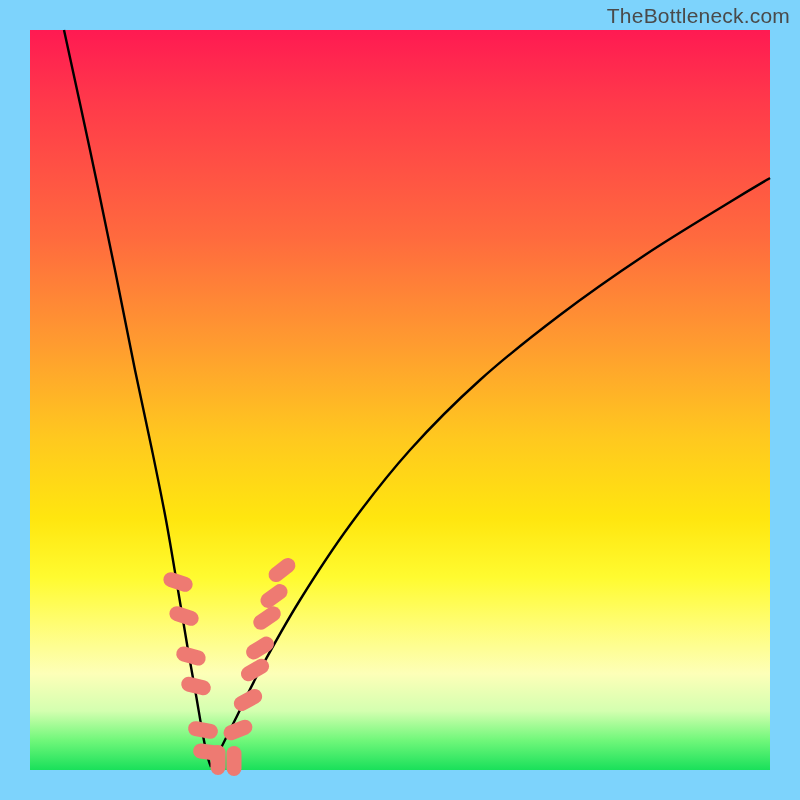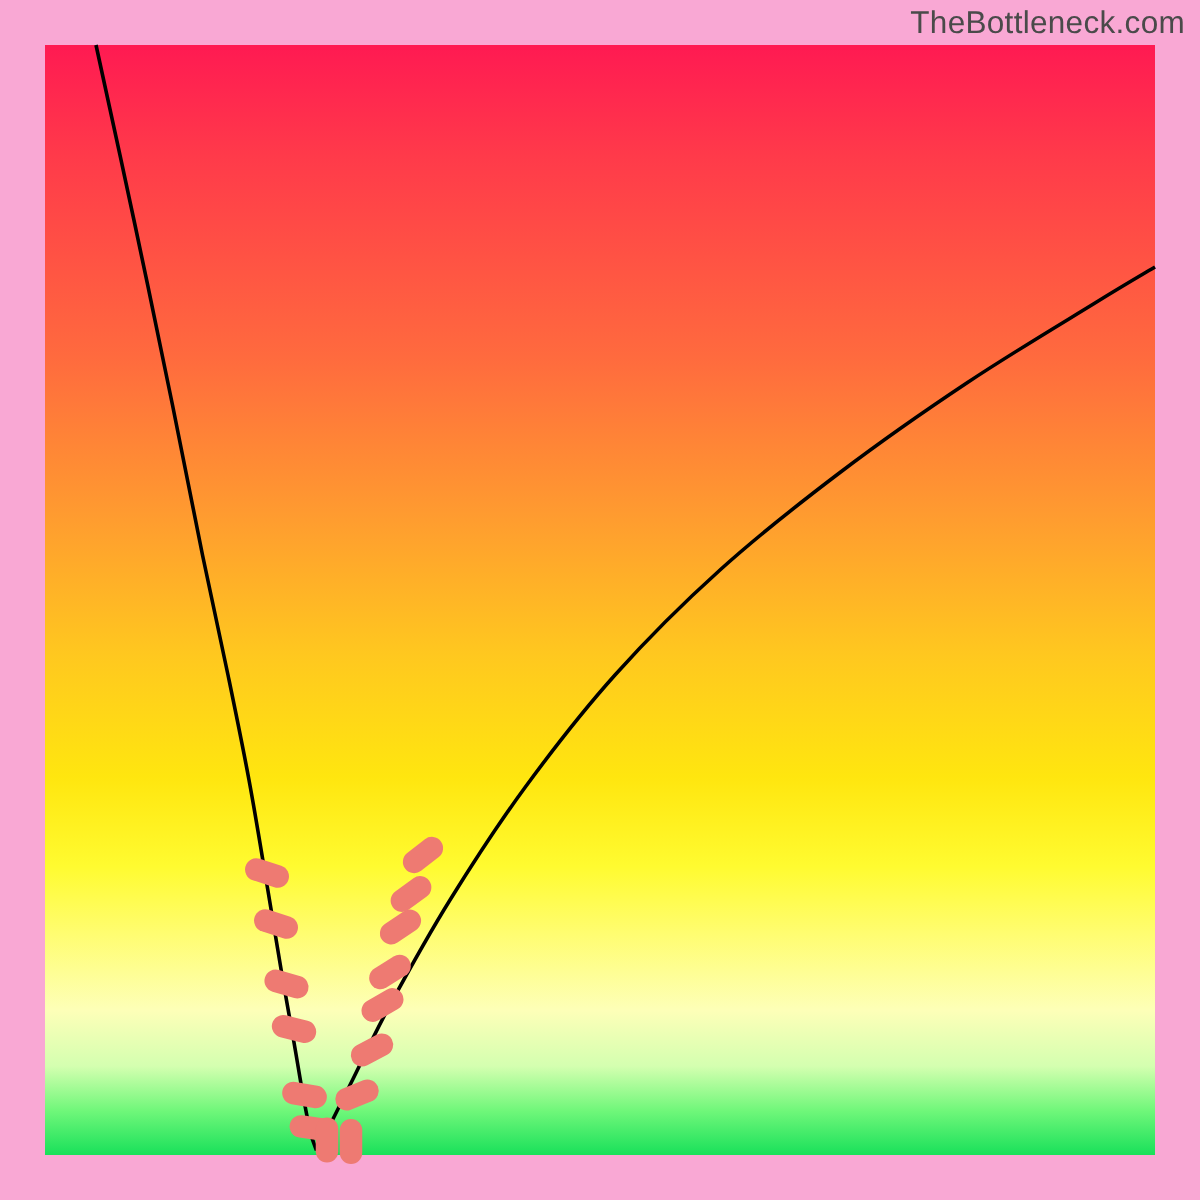--- a/index.html
+++ b/index.html
@@ -8,21 +8,21 @@
     width: 800px;
     height: 800px;
     overflow: hidden;
     background: #000;
     font-family: Arial, Helvetica, sans-serif;
   }
   .frame {
     position: relative;
     width: 800px;
     height: 800px;
-    background: #f9a8d4;
+    background: #7dd3fc;
   }
   .gradient-area {
     position: absolute;
     left: 30px;
     top: 30px;
     width: 740px;
     height: 740px;
     
     background: linear-gradient(
       to bottom,

